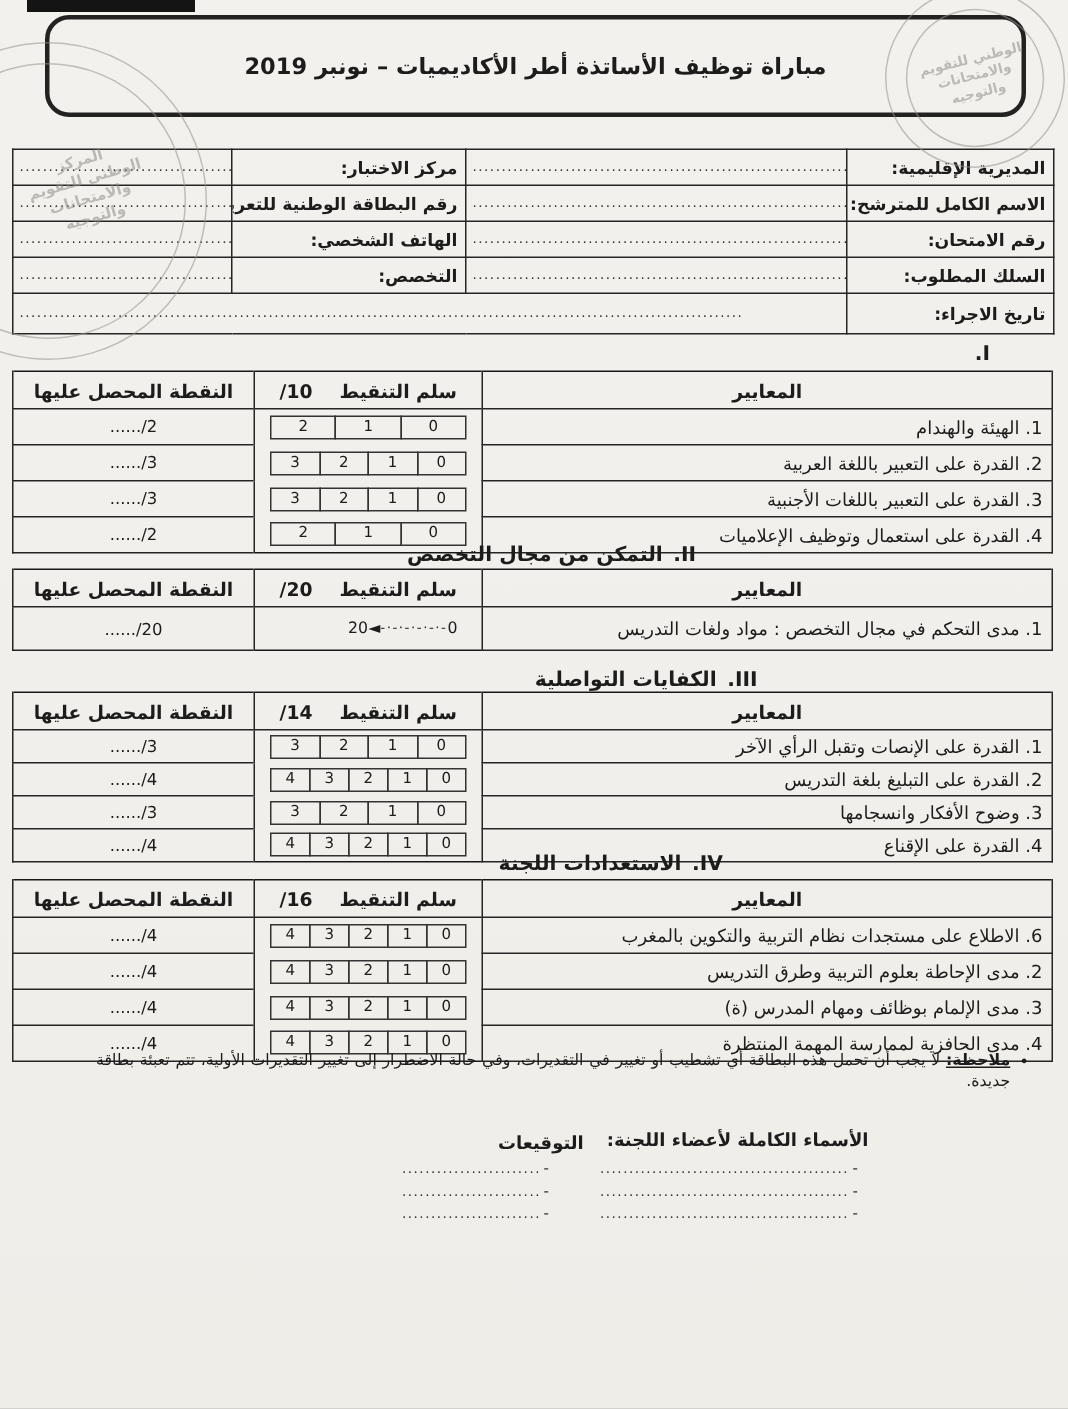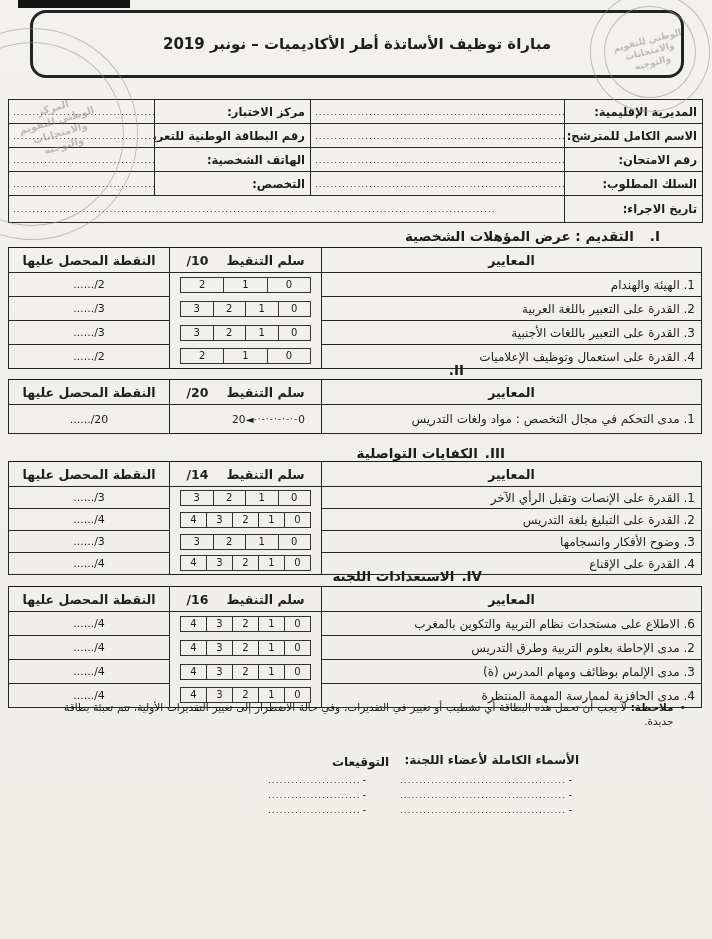--- a/index.html
+++ b/index.html
@@ -56,21 +56,21 @@
   .boxes span{flex:1;border:1px solid #333;margin-left:-1px;text-align:center;font-size:10px;line-height:14px;}
   .boxes span:first-child{margin-left:0;}
   .arrow-scale{display:flex;direction:ltr;justify-content:flex-end;align-items:center;
                font-size:10.5px;padding:0 6px;}
   .arrow-scale .dashline{font-size:9px;letter-spacing:1px;color:#2a2a2a;}
   
   .note{position:absolute;right:26px;top:701px;width:622px;direction:rtl;display:flex;gap:6px;
         font-size:10.5px;line-height:13.5px;}
   .note .bullet{font-size:11px;}
   .note .ntext{flex:1;text-align:justify;}
-  .note .nlabel{font-weight:bold;margin-top:25px;}
+  .note .nlabel{font-weight:bold;text-decoration:underline;margin-top:25px;}
   
   .total-box{position:absolute;left:8px;top:741px;width:228px;height:31px;border:2.5px solid #181818;
              border-radius:9px;display:flex;align-items:center;justify-content:center;font-weight:bold;
              font-size:13px;direction:rtl;}
   
   .names-label{position:absolute;right:133px;top:753px;font-weight:bold;font-size:12px;direction:rtl;}
   .sig-label{position:absolute;left:332px;top:755px;font-weight:bold;font-size:12px;direction:rtl;}
   .lines{position:absolute;display:flex;flex-direction:column;}
   .names-lines{left:400px;top:770px;width:172px;}
   .sig-lines{left:268px;top:770px;width:98px;}
@@ -126,39 +126,38 @@
     </tr>
     <tr>
       <td class="lbl">الاسم الكامل للمترشح:</td>
       <td class="dotted">.............................................................................................................................</td>
       <td class="lbl">رقم البطاقة الوطنية للتعريف :</td>
       <td class="dotted">.............................................................................................................................</td>
     </tr>
     <tr>
       <td class="lbl">رقم الامتحان:</td>
       <td class="dotted">.............................................................................................................................</td>
-      <td class="lbl">الهاتف الشخصية:</td>
+      <td class="lbl">الهاتف الشخصي:</td>
       <td class="dotted">.............................................................................................................................</td>
     </tr>
     <tr>
       <td class="lbl">السلك المطلوب:</td>
       <td class="dotted">.............................................................................................................................</td>
       <td class="lbl">التخصص:</td>
       <td class="dotted">.............................................................................................................................</td>
     </tr>
     <tr class="date-row">
       <td class="lbl">تاريخ الاجراء:</td>
       <td class="dotted" colspan="3">.............................................................................................................................</td>
     </tr>
   </tbody>
     </table>
 
   <div class="sec-title st1 g1">
     <span>I.</span>
-    <span>التقديم : عرض المؤهلات الشخصية</span>
   </div>
   <table class="score-table t1" style="top:247px">
     <colgroup>
         <col style="width:380px">
         <col style="width:152px">
         <col style="width:161px">
       </colgroup>
     <tbody>
         <tr class="thead">
       <td>المعايير</td>
@@ -214,20 +213,21 @@
         <span>0</span>
             </div>
           </td>
       <td class="score">....../2</td>
     </tr>
   </tbody>
     </table>
 
   <div class="sec-title st2">
     <span>II.</span>
+    <span>التمكن من مجال التخصص</span>
   </div>
   <table class="score-table t2" style="top:379px">
     <colgroup>
         <col style="width:380px">
         <col style="width:152px">
         <col style="width:161px">
       </colgroup>
     <tbody>
         <tr class="thead">
       <td>المعايير</td>

